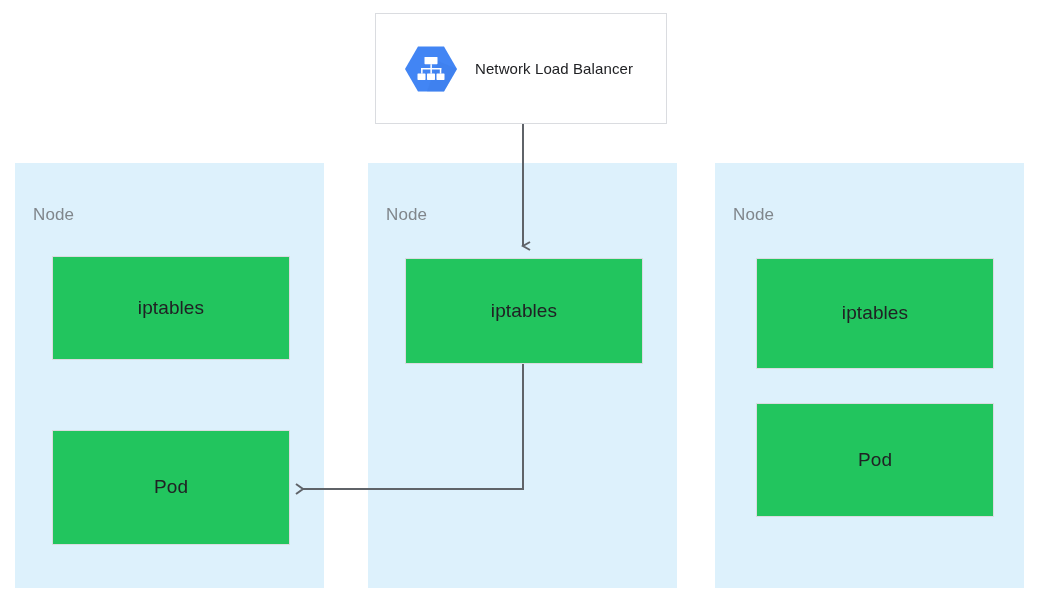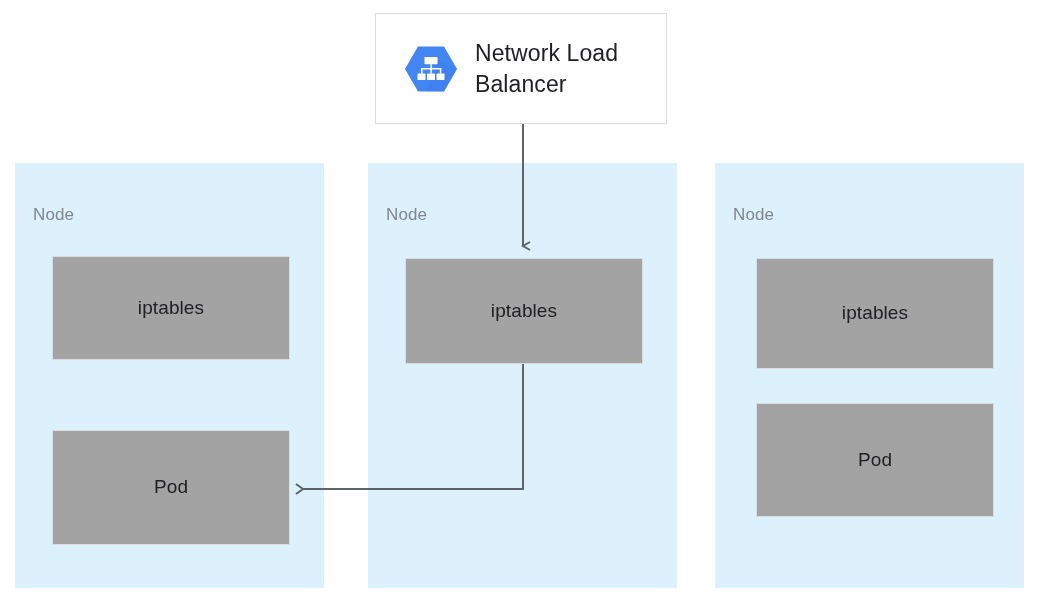--- a/index.html
+++ b/index.html
@@ -32,21 +32,21 @@
     top: 42px;
     font-size: 17px;
     color: #80868b;
     letter-spacing: 0.1px;
     white-space: nowrap;
   }
 
   
   .box {
     position: absolute;
-    background: #a3a3a3;
+    background: #22c55e;
     border: 1px solid #dadce0;
     box-sizing: border-box;
     display: flex;
     align-items: center;
     justify-content: center;
   }
   .box-label {
     font-size: 19px;
     color: #202124;
     letter-spacing: 0.1px;
@@ -70,21 +70,21 @@
     padding-left: 29px;
   }
   #lb-icon-wrap {
     width: 52px;
     height: 52px;
     flex: 0 0 52px;
     display: block;
     margin-right: 18px;
   }
   #lb-title {
-    font-size: 23px;
+    font-size: 15px;
     color: #202124;
     line-height: 1.32;
     max-width: 170px;
     letter-spacing: 0.1px;
   }
 
   
   #connectors {
     position: absolute;
     left: 0;

